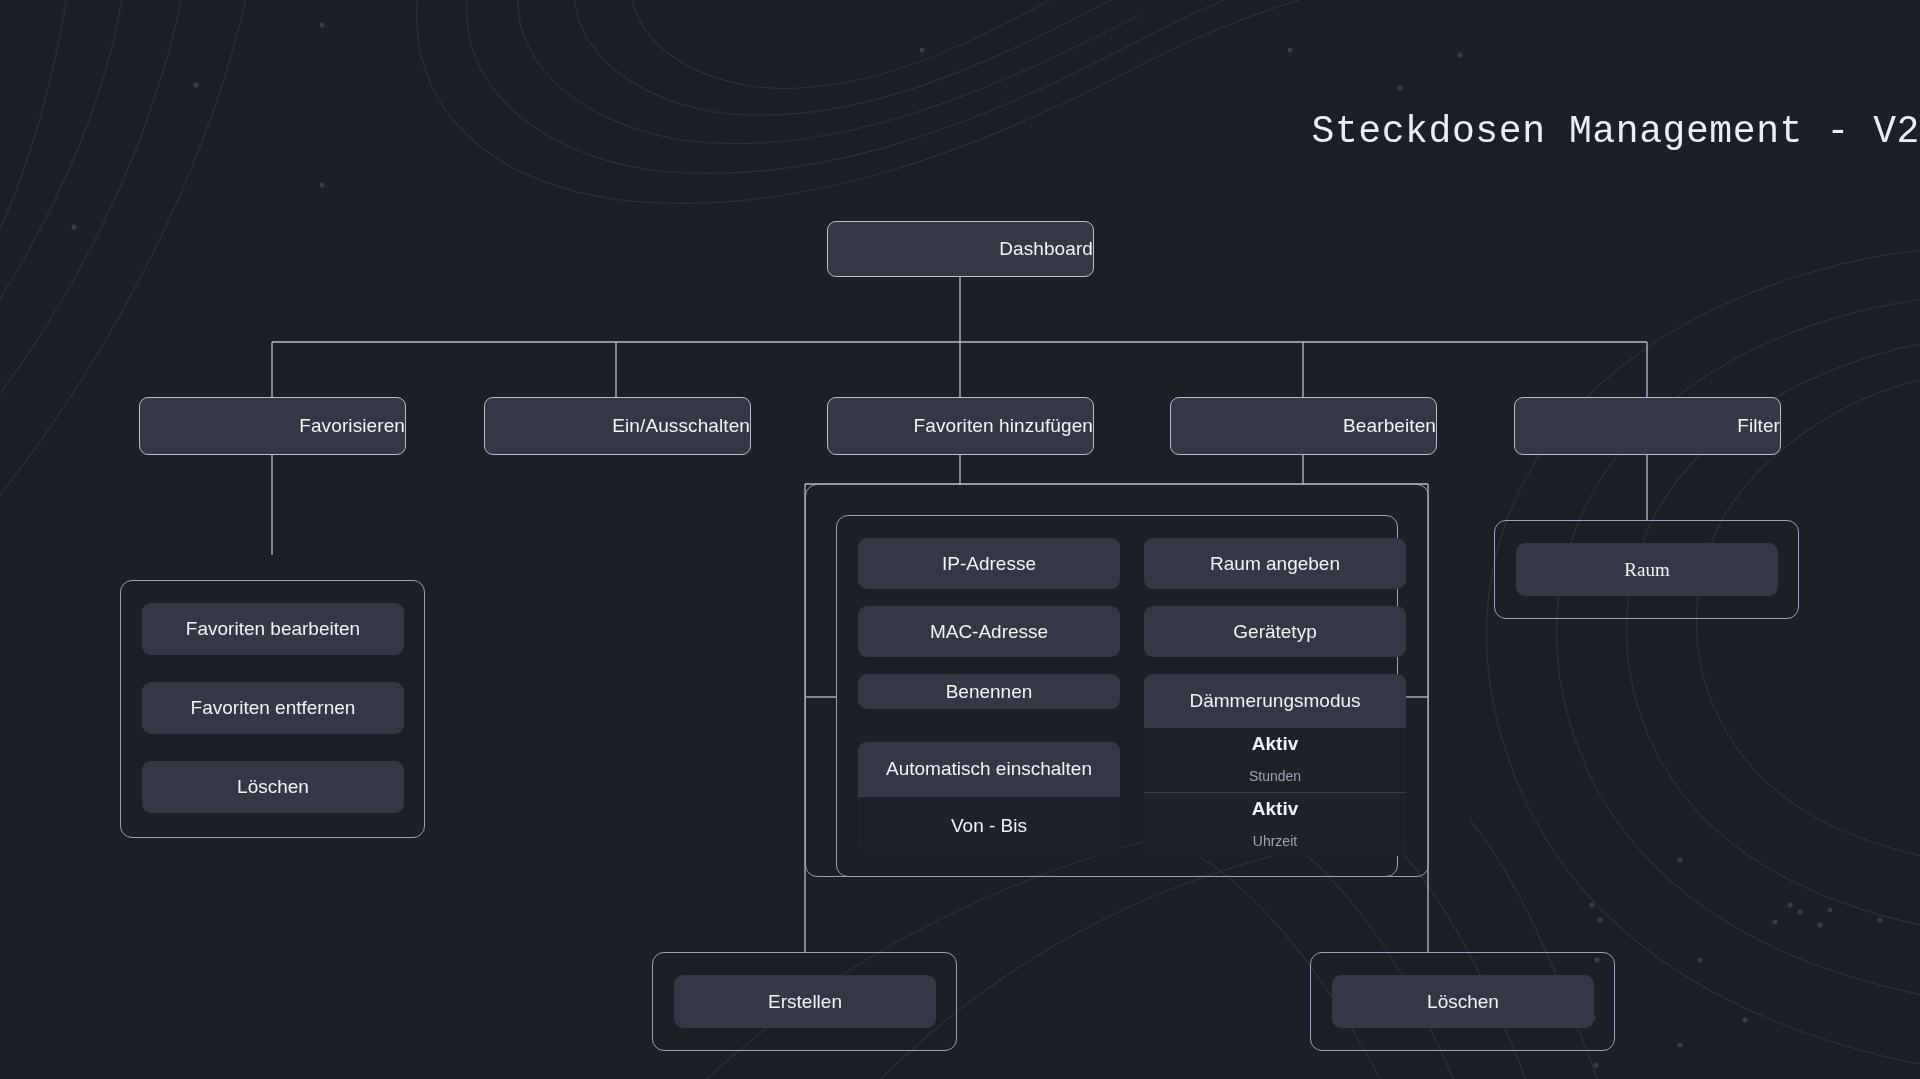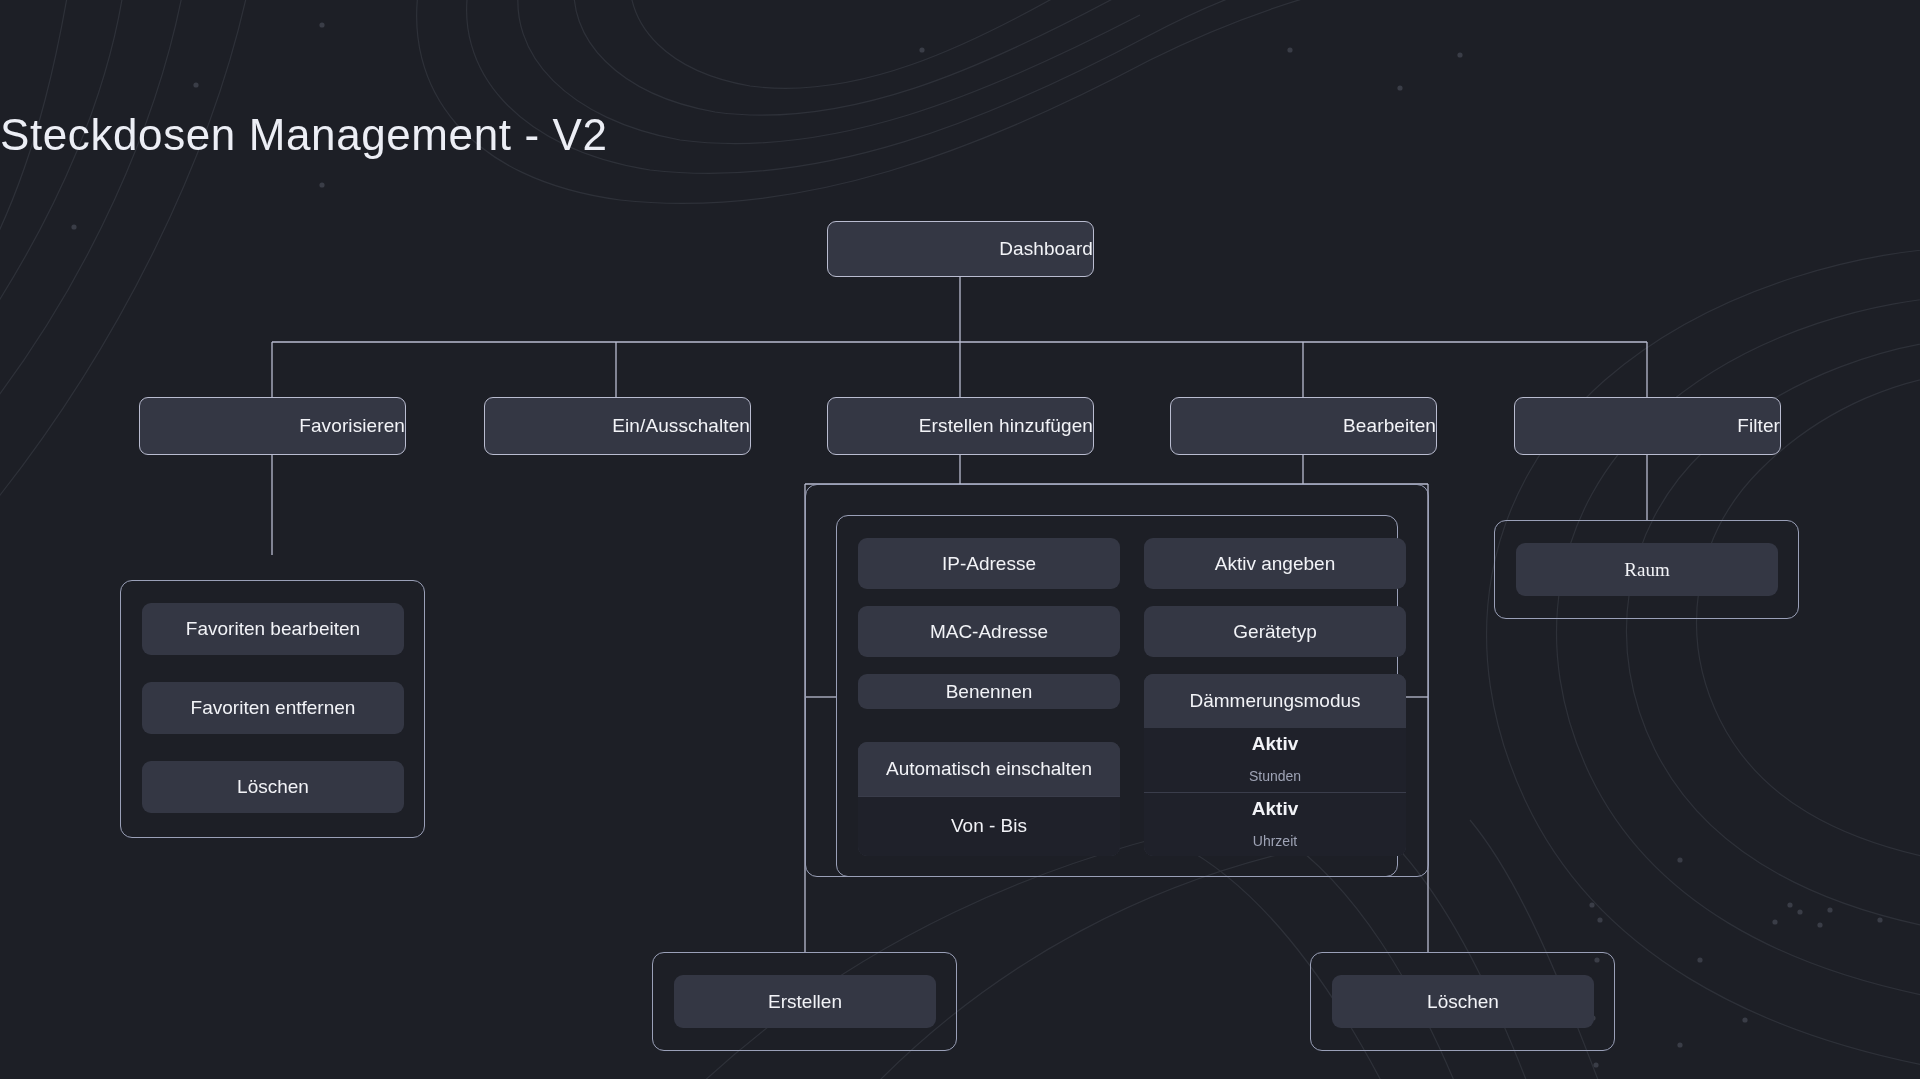--- a/index.html
+++ b/index.html
@@ -70,23 +70,23 @@
     border-top: 1px solid #3a3d4b;
     gap: 12px;
   }
   .card-sub .sub-main { font-size: 19px; font-weight: bold; line-height: 1.1; }
   .card-sub .sub-note { font-size: 14px; color: #9ea3b5; line-height: 1.25; margin-top: 1px; }
   .card-sub.plain { font-size: 19px; }
 
   #page-title {
     position: absolute;
     left: 0; right: 0; top: 110px;
-    text-align: left;
-    font-family: Liberation Sans, sans-serif;
-    font-size: 44px;
+    text-align: right;
+    font-family: Liberation Mono, monospace;
+    font-size: 38px;
     font-weight: 400;
     color: #eceef5;
     letter-spacing: .6px;
   }
 </style>
 </head>
 <body>
 
 <div id="stage">
 
@@ -180,21 +180,21 @@
     <span>Dashboard</span>
   </div>
 
   <div class="node" style="left:139px; top:397px; width:267px; height:58px;">
     <span>Favorisieren</span>
   </div>
   <div class="node" style="left:484px; top:397px; width:267px; height:58px;">
     <span>Ein/Ausschalten</span>
   </div>
   <div class="node" style="left:827px; top:397px; width:267px; height:58px;">
-    <span>Erstellen hinzufügen</span>
+    <span>Favoriten hinzufügen</span>
   </div>
   <div class="node" style="left:1514px; top:397px; width:267px; height:58px;">
     <span>Filter</span>
   </div>
   <div class="node" style="left:1170px; top:397px; width:267px; height:58px;">
     <span>Bearbeiten</span>
   </div>
 
   <div class="group" style="left:120px; top:580px; width:305px; height:258px;">
     <div class="pill" style="left:21px; top:22px; width:262px; height:52px;">
@@ -232,21 +232,21 @@
     <div class="card" style="left:21px; top:226px; width:262px; height:114px;">
       <div class="card-head" style="height:54px;align-items:center;">
         <span>Automatisch einschalten</span>
       </div>
       <div class="card-sub plain" style="height:60px;">
         <span class="sub-main" style="font-weight:normal;">Von - Bis</span>
       </div>
     </div>
 
     <div class="pill" style="left:307px; top:22px; width:262px; height:51px;">
-      <span>Aktiv angeben</span>
+      <span>Raum angeben</span>
     </div>
     <div class="pill" style="left:307px; top:90px; width:262px; height:51px;">
       <span>Gerätetyp</span>
     </div>
 
     <div class="card" style="left:307px; top:158px; width:262px; height:182px;">
       <div class="card-head" style="height:54px;">
         <span>Dämmerungsmodus</span>
       </div>
       <div class="card-sub" style="height:64px; border-top:none;">

